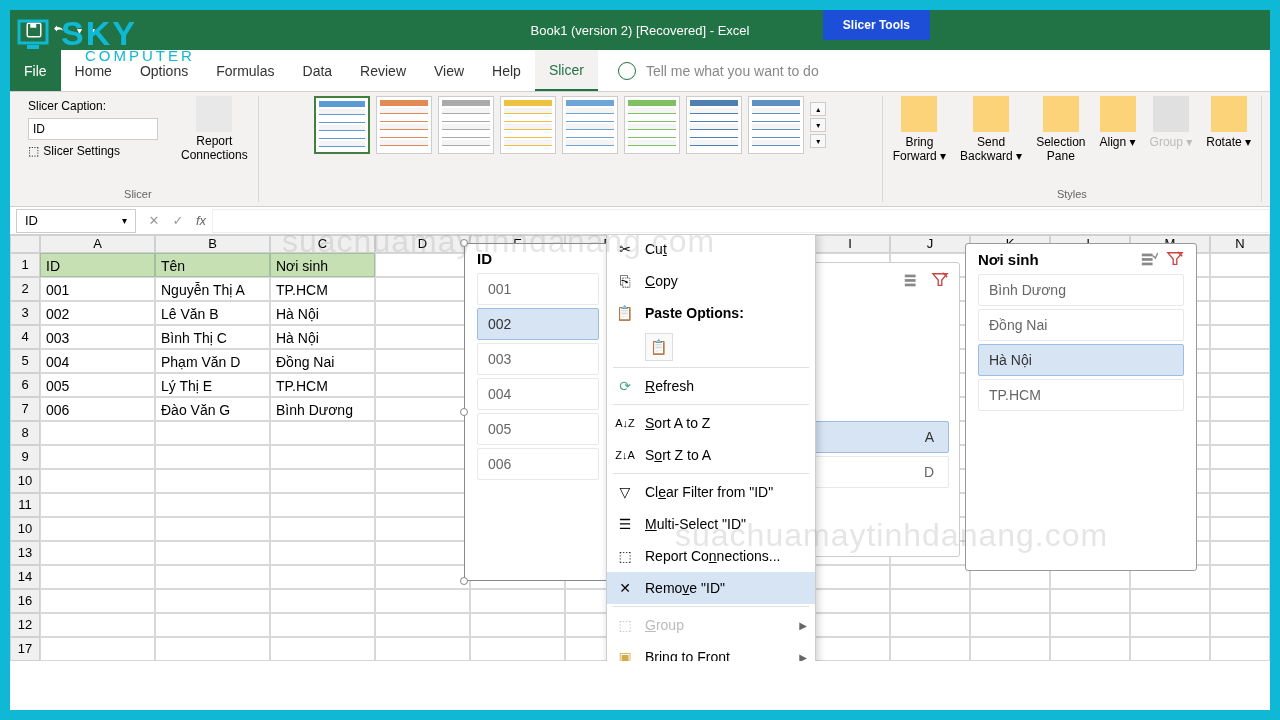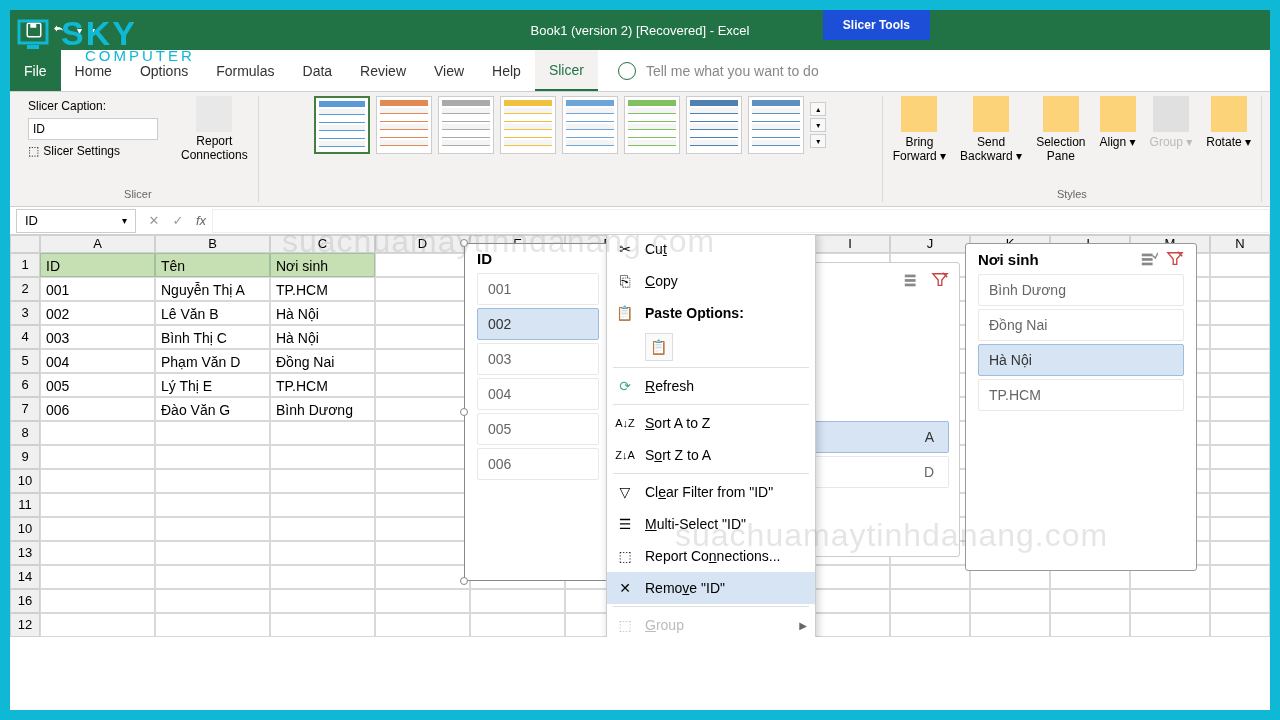--- a/index.html
+++ b/index.html
@@ -540,20 +540,37 @@
           <div class="cell" style="width: 85px;"></div>
           <div class="cell" style="width: 80px;"></div>
           <div class="cell" style="width: 80px;"></div>
           <div class="cell" style="width: 80px;"></div>
           <div class="cell" style="width: 80px;"></div>
           <div class="cell" style="width: 80px;"></div>
           <div class="cell" style="width: 80px;"></div>
           <div class="cell" style="width: 80px;"></div>
           <div class="cell" style="width: 60px;"></div>
         </div>
+        <div class="grid-row">
+          <div class="row-head">17</div>
+          <div class="cell" style="width: 115px;"></div>
+          <div class="cell" style="width: 115px;"></div>
+          <div class="cell" style="width: 105px;"></div>
+          <div class="cell" style="width: 95px;"></div>
+          <div class="cell" style="width: 95px;"></div>
+          <div class="cell" style="width: 85px;"></div>
+          <div class="cell" style="width: 80px;"></div>
+          <div class="cell" style="width: 80px;"></div>
+          <div class="cell" style="width: 80px;"></div>
+          <div class="cell" style="width: 80px;"></div>
+          <div class="cell" style="width: 80px;"></div>
+          <div class="cell" style="width: 80px;"></div>
+          <div class="cell" style="width: 80px;"></div>
+          <div class="cell" style="width: 60px;"></div>
+        </div>
       </div>
 
     <div class="partial-slicer" style="left:704px;top:27px;width:246px;height:295px;">
       <div style="position:absolute;right:10px;top:8px;display:flex;gap:10px;">
         <svg class="slicer-icon" viewBox="0 0 20 20">
             <rect x="2" y="4" width="12" height="3" fill="#888"></rect>
             <rect x="2" y="9" width="12" height="3" fill="#888"></rect>
             <rect x="2" y="14" width="12" height="3" fill="#888"></rect>
           </svg>
         <svg class="slicer-icon" viewBox="0 0 20 20">

